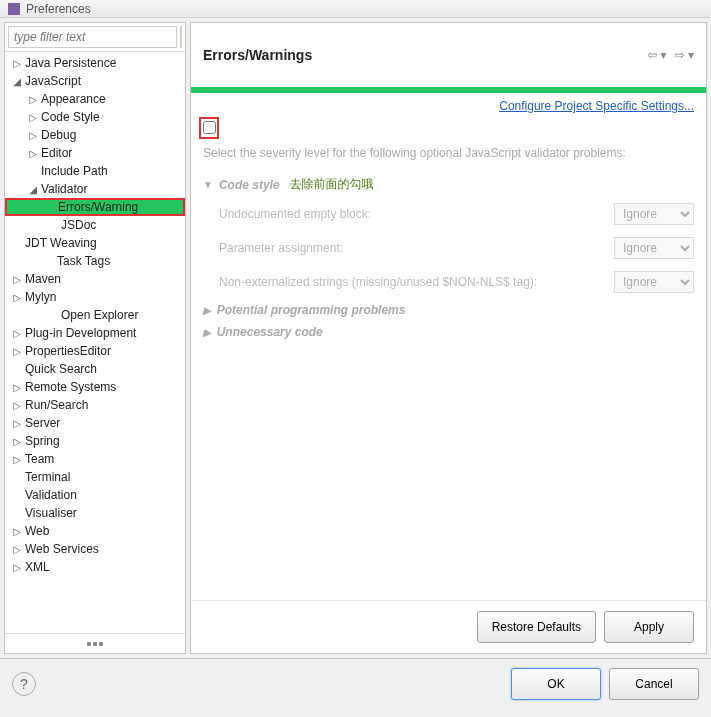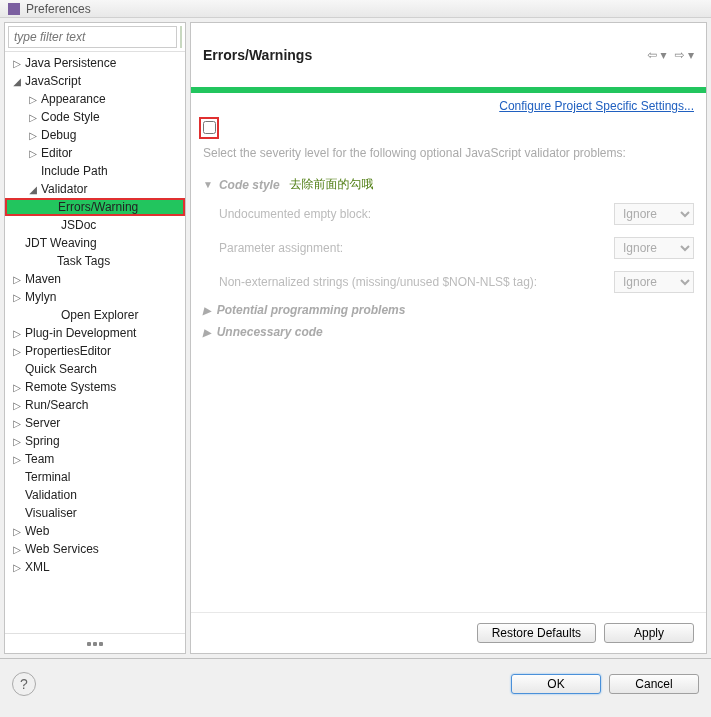--- a/index.html
+++ b/index.html
@@ -52,21 +52,21 @@
 .opt-row { display: flex; align-items: center; justify-content: space-between; padding: 6px 0 6px 16px; }
 .opt-row .lbl { color: #bbb; }
 .opt-row select { width: 80px; height: 22px; border: 1px solid #ccc; background: #f7f7f7; color: #888; padding: 0 4px; }
 
 .btn-row { padding: 10px 12px; border-top: 1px solid #e8e8e8; display: flex; justify-content: flex-end; gap: 8px; margin-top: auto; }
 
 .footer { height: 50px; border-top: 1px solid #c0c0c0; display: flex; align-items: center; justify-content: space-between; padding: 0 12px; background: #f0f0f0; }
 .help { width: 24px; height: 24px; border: 1px solid #aaa; border-radius: 50%; display: flex; align-items: center; justify-content: center; color: #666; cursor: pointer; font-size: 14px; }
 .footer-btns { display: flex; gap: 8px; }
 
-button.win { min-width: 90px; height: 20px; background: linear-gradient(#fdfdfd, #e8e8e8); border: 1px solid #a0a0a0; border-radius: 3px; cursor: pointer; padding: 0 14px; }
+button.win { min-width: 90px; height: 32px; background: linear-gradient(#fdfdfd, #e8e8e8); border: 1px solid #a0a0a0; border-radius: 3px; cursor: pointer; padding: 0 14px; }
 button.win.primary { border: 1px solid #4a90d9; box-shadow: 0 0 2px #6ab0f0; }
 </style>
 </head>
 <body>
 
 <div class="titlebar">
   <div class="t-icon"></div>
   <span class="t-text">Preferences</span>
 </div>
 

